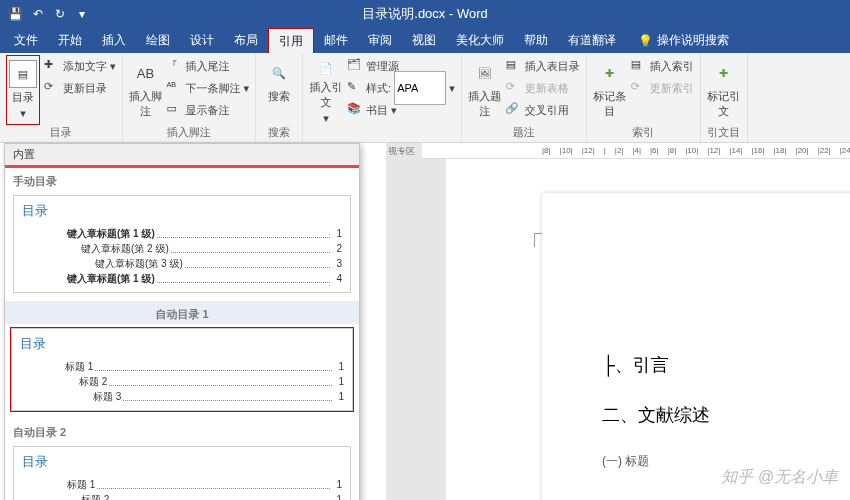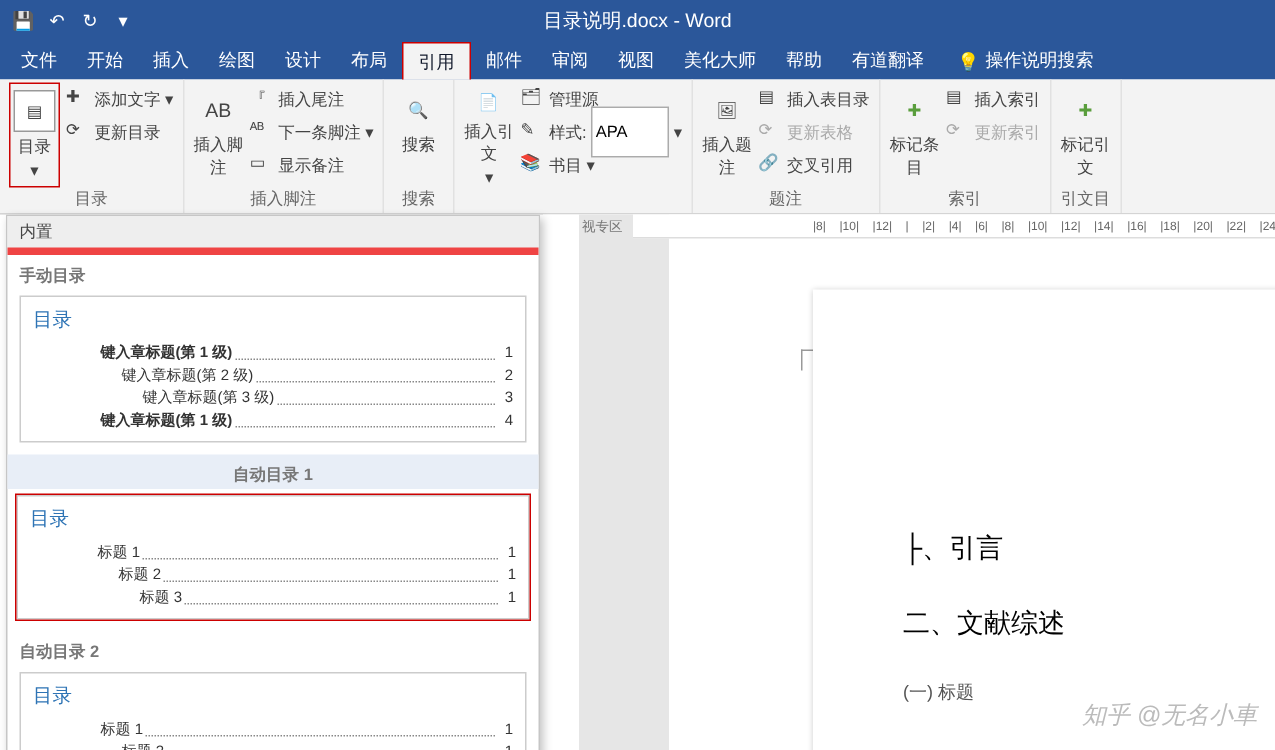--- a/index.html
+++ b/index.html
@@ -17,21 +17,21 @@
 .group-body { flex: 1; display: flex; align-items: flex-start; gap: 4px; }
 .group-label { text-align: center; font-size: 11px; color: #666; padding-bottom: 2px; }
 .bigbtn { width: 34px; height: 70px; display: flex; flex-direction: column; align-items: center; justify-content: flex-start; padding-top: 4px; gap: 2px; text-align: center; font-size: 11px; }
 .bigbtn.hl { border: 1px solid #c00; }
 .bigico { width: 28px; height: 28px; background: #fff; border: 1px solid #999; display: flex; align-items: center; justify-content: center; }
 .smallrow { display: flex; align-items: center; gap: 3px; height: 22px; white-space: nowrap; }
 .smallrow .si { width: 16px; height: 16px; display: inline-block; }
 .col { display: flex; flex-direction: column; }
 .styleinput { width: 52px; height: 16px; border: 1px solid #ababab; font-size: 11px; padding: 16px 2px; background: #fff; }
 .dropdown { position: absolute; left: 4px; top: 143px; width: 356px; background: #fff; border: 1px solid #c6c6c6; box-shadow: 2px 2px 6px rgba(0,0,0,.25); font-size: 11px; z-index: 10; }
-.dd-head { background: #eee; padding: 3px 8px; border-bottom: 5px solid #ef4444; font-size: 11px; color: #444; }
+.dd-head { background: #eee; padding: 3px 8px; border-bottom: 3px solid #ef4444; font-size: 11px; color: #444; }
 .dd-sec { padding: 6px 8px 2px 8px; color: #777; font-weight: bold; }
 .toc-box { margin: 4px 8px 8px 8px; border: 1px solid #ccc; padding: 6px 8px; background: #fff; }
 .toc-box.hl { outline: 1px solid #c00; margin: 4px 6px 8px 6px; }
 .toc-title { color: #2e74b5; font-size: 13px; margin-bottom: 6px; }
 .toc-line { display: flex; font-size: 10px; color: #333; line-height: 1.5; margin-left: 45px; }
 .toc-line .txt { white-space: nowrap; }
 .toc-line .dots { flex: 1; border-bottom: 1px dotted #888; margin: 0 2px 3px 2px; }
 .toc-line .pg { width: 10px; text-align: right; }
 .doc-area { position: absolute; left: 362px; top: 143px; right: 0; bottom: 0; background: #fff; }
 .gray { position: absolute; left: 0; top: 0; width: 60px; bottom: 0; background: #e6e6e6; font-size: 9px; color: #777; padding: 2px; margin-left: 24px; }

